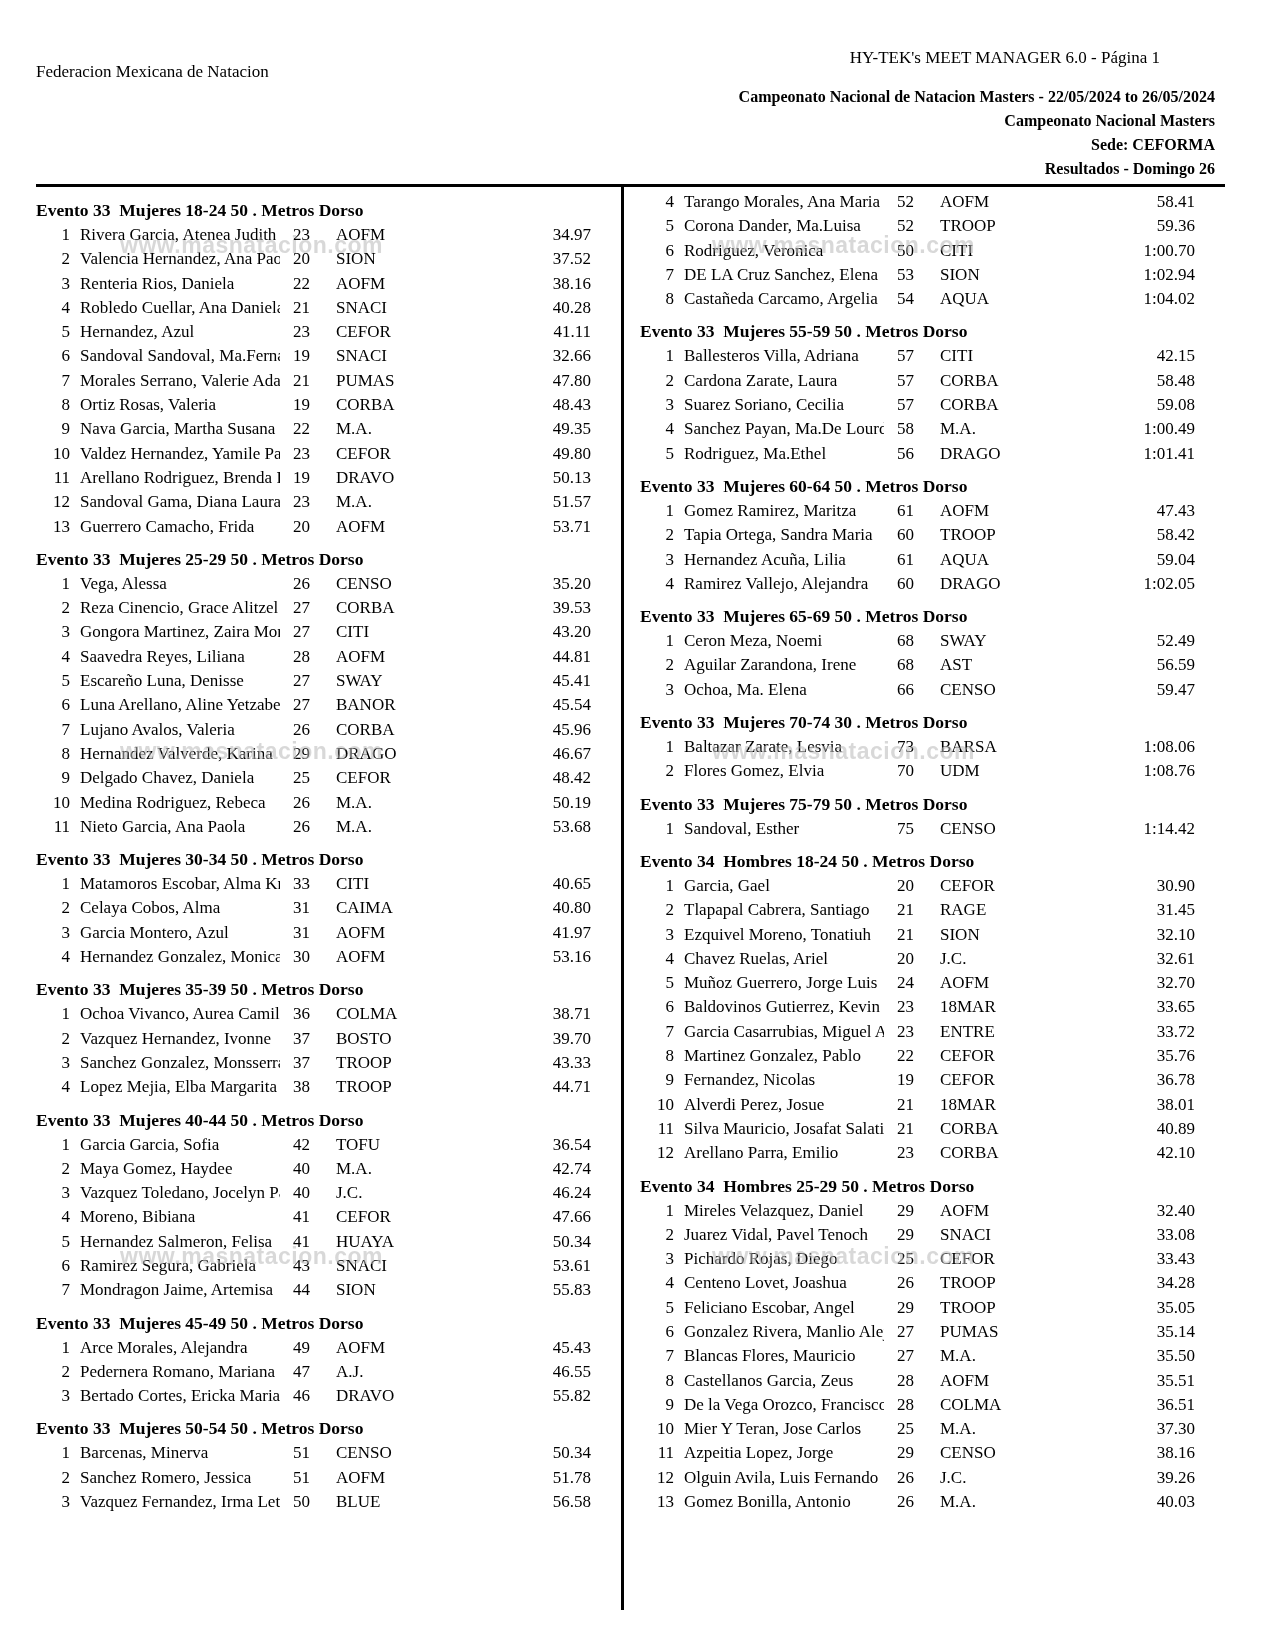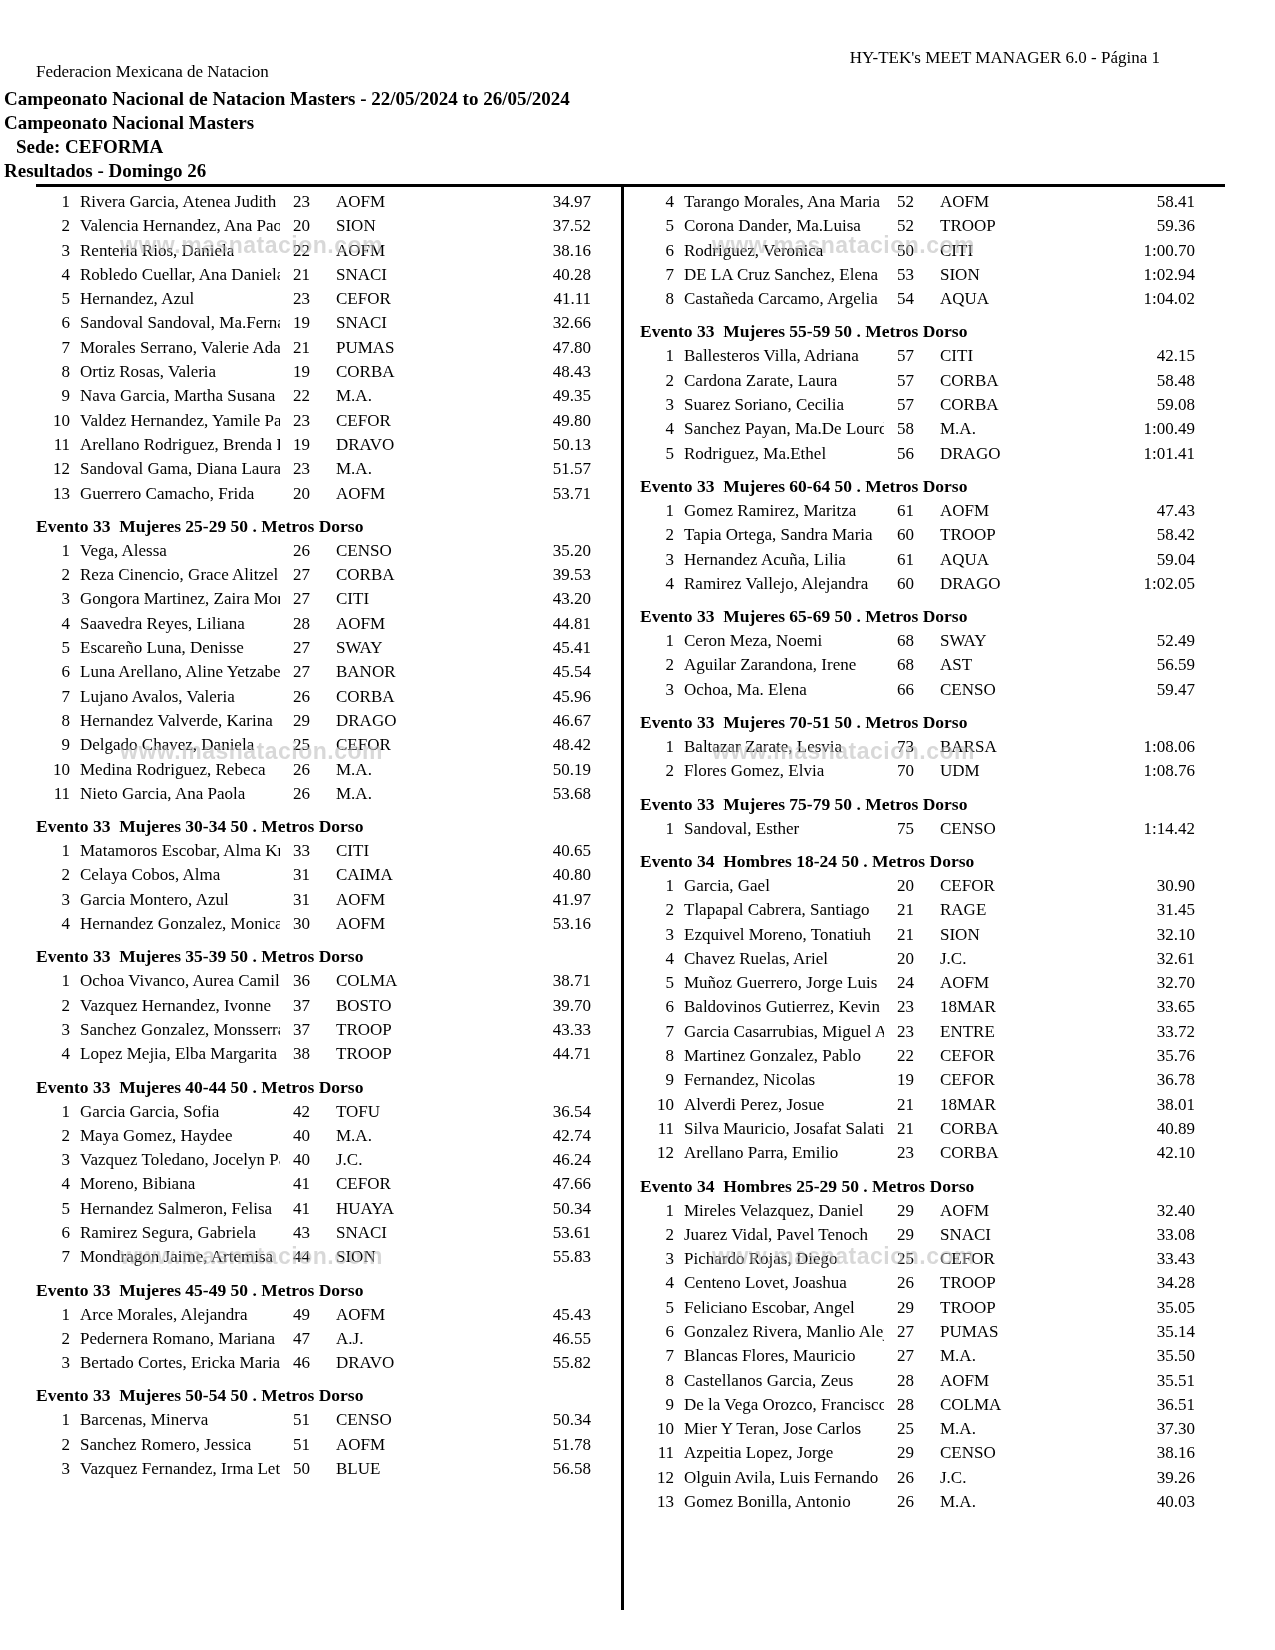--- a/index.html
+++ b/index.html
@@ -8,21 +8,21 @@
     position:relative;
     width:1275px; height:1650px;
     margin:0 auto;
     background:#ffffff;
     font-family:"Liberation Serif", serif;
     color:#000;
     overflow:hidden;
   }
   .hdr-left  { position:absolute; top:62px; left:36px;  font-size:17px; }
   .hdr-right { position:absolute; top:48px; right:115px; font-size:17px; }
-  .ctitle { position:absolute; left:4px; right:60px; text-align:left; font-weight:bold; font-size:19px; white-space:pre; }
+  .ctitle { position:absolute; left:4px; right:60px; text-align:right; font-weight:bold; font-size:16px; white-space:pre; }
   .t1 { top:88px; }
   .t2 { top:112px; }
   .t3 { top:136px;padding-left:12px; }
   .t4 { top:160px; }
   .rule {
     position:absolute; top:184px; left:36px; width:1189px; height:3px;
     background:#000;
   }
   .divider {
     position:absolute; top:187px; left:621px; width:3px; height:1423px;
@@ -66,20 +66,21 @@
   <div class="ctitle t1">Campeonato Nacional de Natacion Masters - 22/05/2024 to 26/05/2024</div>
   <div class="ctitle t2">Campeonato Nacional Masters</div>
   <div class="ctitle t3">Sede: CEFORMA</div>
   <div class="ctitle t4">Resultados - Domingo 26</div>
 
   <div class="rule"></div>
   <div class="divider"></div>
 
   <div class="col col-left" id="col-left">
       <div class="event-section">
+        <div class="event-title">Evento 33  Mujeres 18-24 50 . Metros Dorso</div>
         <div class="result-row">
           <span class="cell cell-place">1</span>
           <span class="cell cell-name">Rivera Garcia, Atenea Judith</span>
           <span class="cell cell-age">23</span>
           <span class="cell cell-team">AOFM</span>
           <span class="cell cell-time">34.97</span>
         </div>
         <div class="result-row">
           <span class="cell cell-place">2</span>
           <span class="cell cell-name">Valencia Hernandez, Ana Paol</span>
@@ -533,21 +534,21 @@
         </div>
         <div class="result-row">
           <span class="cell cell-place">3</span>
           <span class="cell cell-name">Ochoa, Ma. Elena</span>
           <span class="cell cell-age">66</span>
           <span class="cell cell-team">CENSO</span>
           <span class="cell cell-time">59.47</span>
         </div>
       </div>
       <div class="event-section">
-        <div class="event-title">Evento 33  Mujeres 70-51 50 . Metros Dorso</div>
+        <div class="event-title">Evento 33  Mujeres 70-74 30 . Metros Dorso</div>
         <div class="result-row">
           <span class="cell cell-place">1</span>
           <span class="cell cell-name">Baltazar Zarate, Lesvia</span>
           <span class="cell cell-age">73</span>
           <span class="cell cell-team">BARSA</span>
           <span class="cell cell-time">1:08.06</span>
         </div>
         <div class="result-row">
           <span class="cell cell-place">2</span>
           <span class="cell cell-name">Flores Gomez, Elvia</span>

